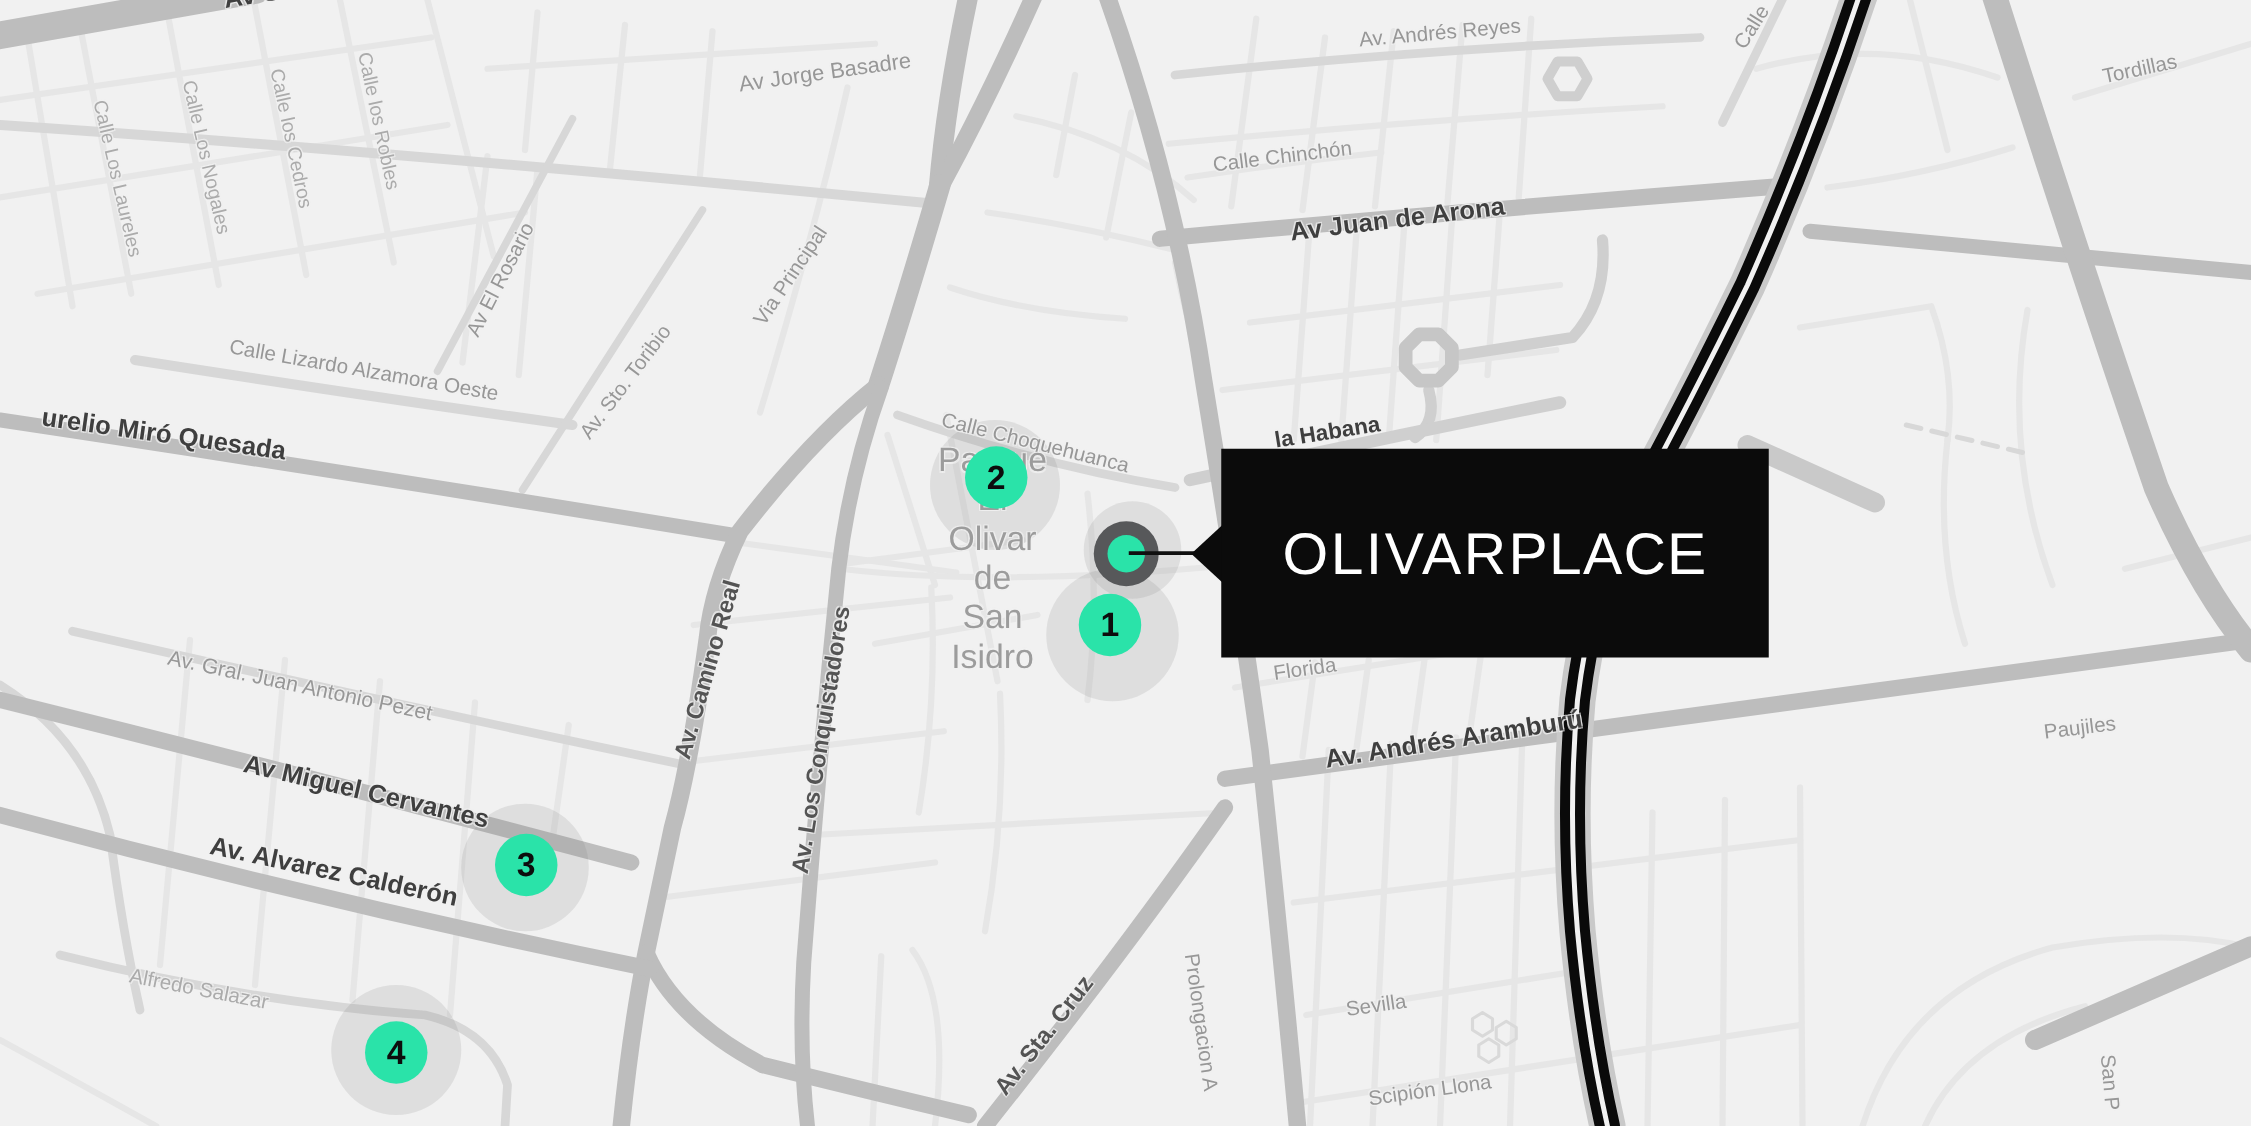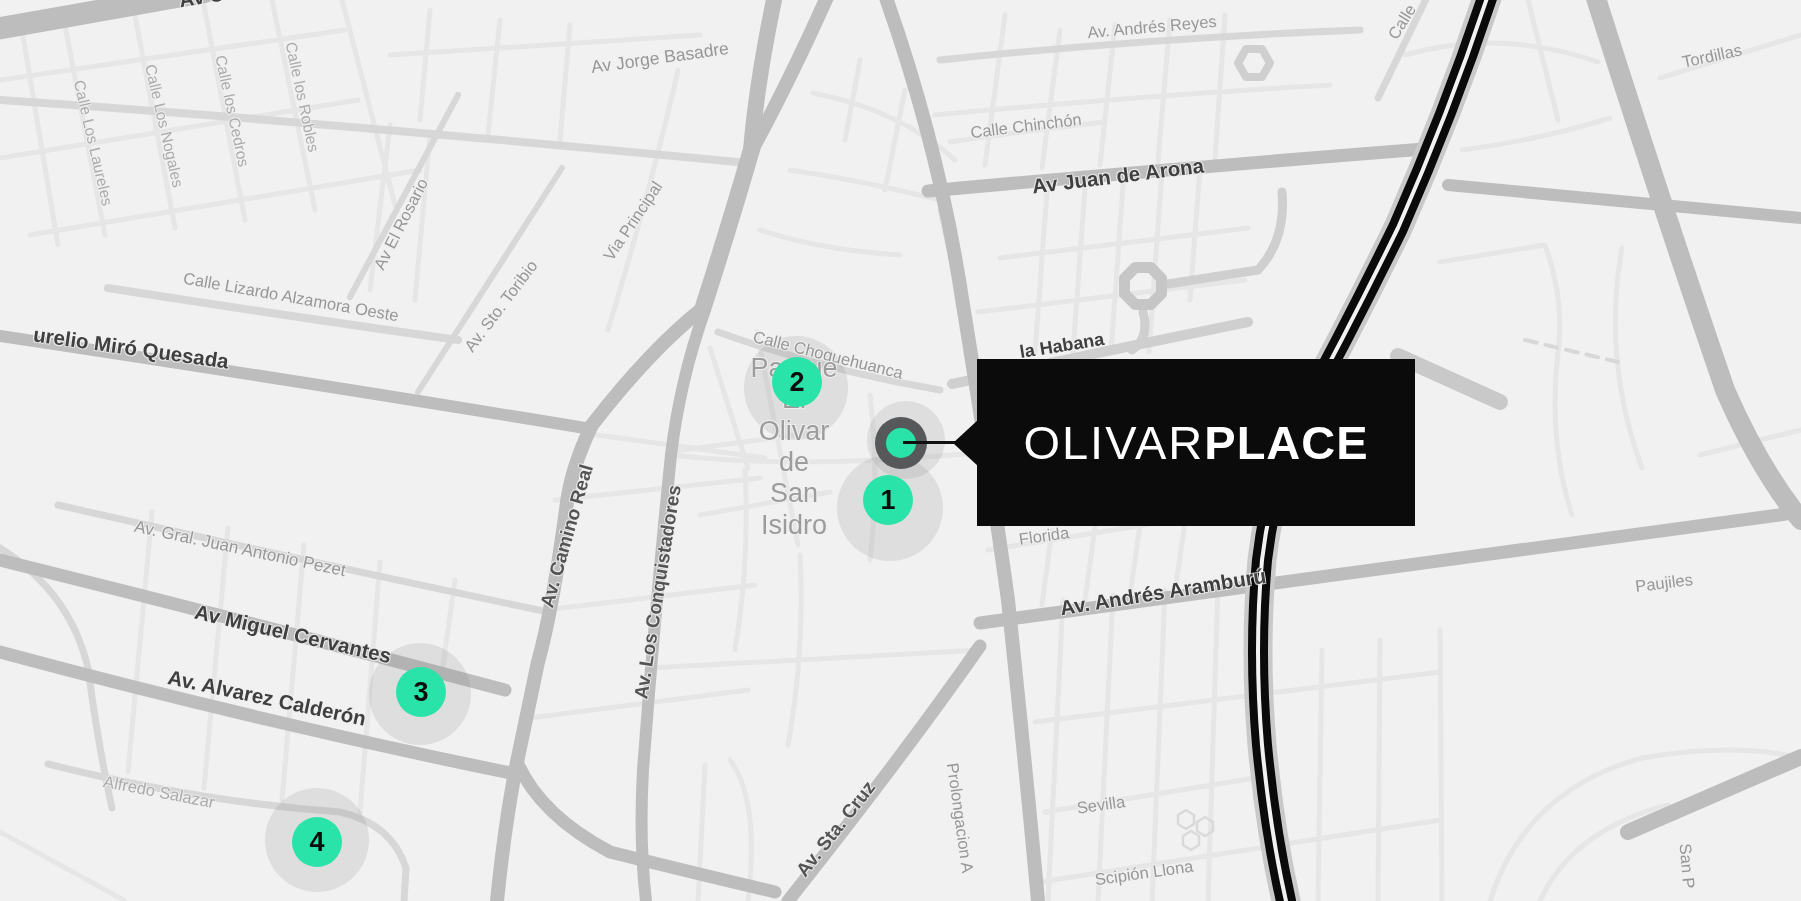--- a/index.html
+++ b/index.html
@@ -25,21 +25,21 @@
        transform:translate(-50%,-50%);display:flex;align-items:center;justify-content:center;
        font-weight:800;font-size:27px;color:#0d0d0d;cursor:pointer;}
   #main-marker{position:absolute;width:52px;height:52px;border-radius:50%;background:#57585a;
        transform:translate(-50%,-50%);display:flex;align-items:center;justify-content:center;z-index:5;}
   #main-marker .core{width:30px;height:30px;border-radius:50%;}
   #leader{position:absolute;height:3px;background:#101010;z-index:6;}
   #callout-pointer{position:absolute;width:0;height:0;border-top:24px solid transparent;
        border-bottom:24px solid transparent;border-right:26px solid #0b0b0b;z-index:7;}
   #callout{position:absolute;display:flex;align-items:center;justify-content:center;z-index:7;text-align:right;}
   #callout .thin{color:#fff;font-size:47px;font-weight:300;letter-spacing:2px;}
-  #callout .bold{color:#fff;font-size:47px;font-weight:700;letter-spacing:1px;}
+  #callout .bold{color:#fff;font-size:47px;font-weight:400;letter-spacing:1px;}
 </style>
 </head>
 <body>
 
 <div id="map">
 
   <svg id="roads" width="1801" height="901" viewBox="0 0 1801 901" fill="none" stroke-linecap="round" stroke-linejoin="round">
 
     <g stroke="#e6e6e6" stroke-width="5">
       <path d="M62 10 L105 235"></path>

